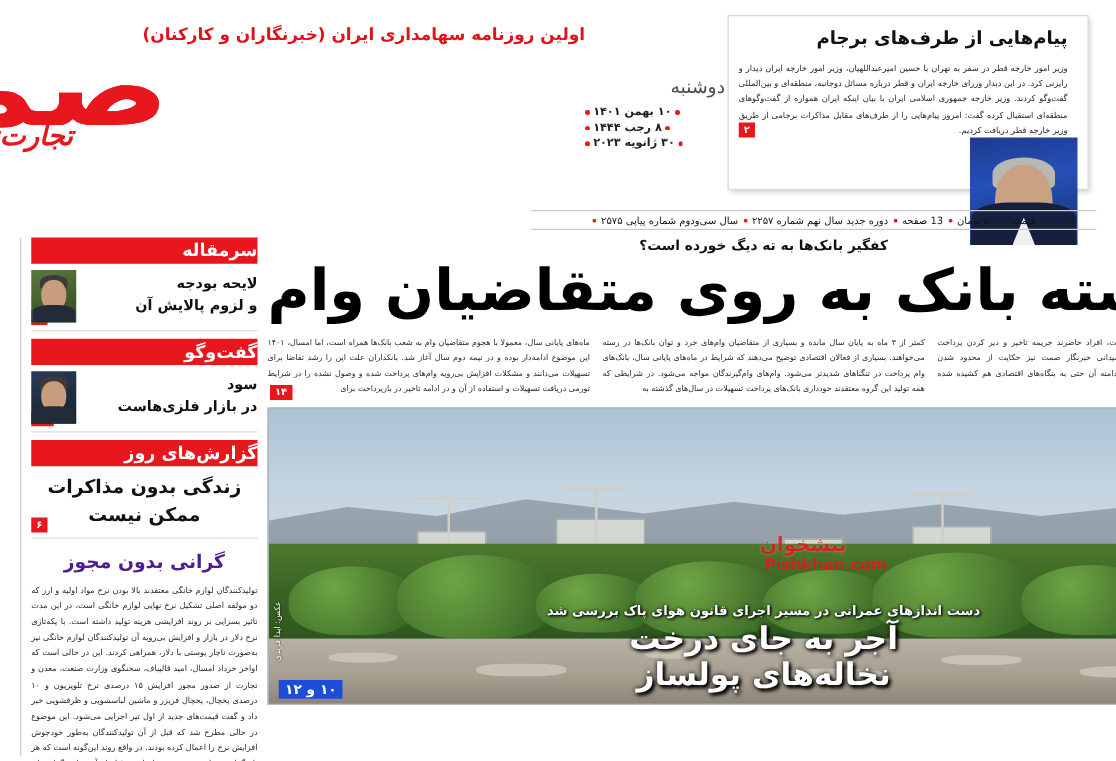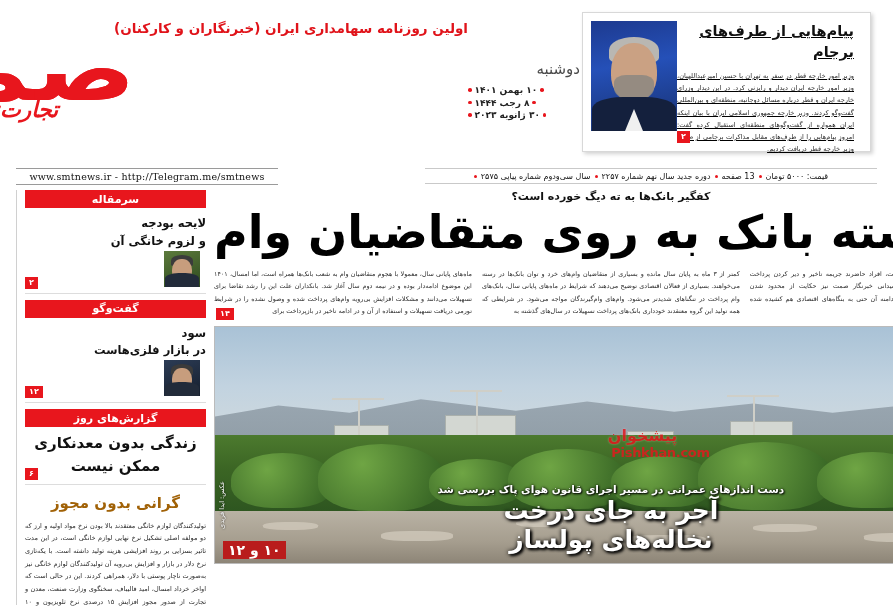--- a/index.html
+++ b/index.html
@@ -118,24 +118,23 @@
   .lead-article {
     flex: 1;
     position: relative;
     background: #fff;
     border: 1px solid #d8d8d8;
     box-shadow: 2px 2px 4px rgba(0,0,0,0.18);
     margin-left: 2px;
     margin-right: 6px;
     padding: 8px;
     display: flex;
-    flex-direction: row;
+    flex-direction: column;
     height: 140px;
     direction: rtl;
-    text-decoration: underline;
   }
   .lead-photo {
     width: 86px;
     height: 110px;
     flex: 0 0 86px;
     background: linear-gradient(170deg, #1d3a8f 0%, #2550b8 40%, #17306f 100%);
     position: relative;
     overflow: hidden;
     order: 2;
   }
@@ -269,30 +268,30 @@
   .sidebar {
     width: 190px;
     flex: 0 0 190px;
     direction: rtl;
     border-left: 1px solid #d0d0d0;
     padding-left: 8px;
   }
   .sb-header {
     background: #e8161d;
     color: #fff;
-    font-size: 11px;
-    font-weight: bold;
-    text-align: center;
+    font-size: 14px;
+    font-weight: bold;
+    text-align: right;
     padding: 2.5px 0;
     letter-spacing: 0.2px;
     margin-bottom: 5px;
   }
   .sb-item {
     display: flex;
-    flex-direction: column;
+    flex-direction: row;
     align-items: flex-start;
     padding-bottom: 6px;
     margin-bottom: 6px;
     border-bottom: 1px solid #ddd;
     position: relative;
     min-height: 46px;
   }
   .sb-item-photo {
     width: 36px; height: 42px;
     flex: 0 0 36px;
@@ -351,21 +350,21 @@
     line-height: 1.5;
     letter-spacing: -0.4px;
   }
   .sb-article {
     position: relative;
     text-align: center;
   }
   .sb-article-title {
     font-size: 15px;
     font-weight: bold;
-    color: #a16207;
+    color: #4c1d95;
     line-height: 1.5;
     letter-spacing: -0.4px;
     margin-bottom: 5px;
   }
   .sb-article-body {
     font-size: 6.5px;
     line-height: 1.95;
     color: #2a2a2a;
     text-align: justify;
     direction: rtl;
@@ -534,23 +533,23 @@
     color: #fff;
     text-shadow: 0 0 4px #000, 2px 2px 3px #000;
     line-height: 1.15;
     letter-spacing: -0.5px;
   }
   .cap-badge {
     position: absolute;
     right: auto;
     left: 0;
     bottom: -4px;
-    background: #b91c1c;
+    background: #1d4ed8;
     color: #fff;
-    font-size: 14px;
+    font-size: 11px;
     font-weight: bold;
     padding: 2px 5px;
     line-height: 1;
   }
 </style>
 </head>
 <body>
 
 <div class="page">
 
@@ -596,25 +595,20 @@
         <div class="shirt"></div>
       </div>
       <div class="lead-text">
         <div class="lead-title">پیام‌هایی از طرف‌های برجام</div>
         <div class="lead-body">وزیر امور خارجه قطر در سفر به تهران با حسین امیرعبداللهیان، وزیر امور خارجه ایران دیدار و رایزنی کرد. در این دیدار وزرای خارجه ایران و قطر درباره مسائل دوجانبه، منطقه‌ای و بین‌المللی گفت‌وگو کردند. وزیر خارجه جمهوری اسلامی ایران با بیان اینکه ایران همواره از گفت‌وگوهای منطقه‌ای استقبال کرده گفت: امروز پیام‌هایی را از طرف‌های مقابل مذاکرات برجامی از طریق وزیر خارجه قطر دریافت کردیم.</div>
         <div class="page-badge lead-badge">۲</div>
       </div>
     </div>
   </div>
 
-  <div class="url-bar">
-    <span>www.smtnews.ir</span>
-    <span>-</span>
-    <span>http://Telegram.me/smtnews</span>
-  </div>
 
   <div class="info-strip">
     <span class="dot-red"></span>
     <span>سال سی‌ودوم شماره پیاپی ۲۵۷۵</span>
     <span class="dot-red"></span>
     <span>دوره جدید سال نهم شماره ۲۲۵۷</span>
     <span class="dot-red"></span>
     <span>13 صفحه</span>
     <span class="dot-red"></span>
     <span>قیمت: ۵۰۰۰ تومان</span>
@@ -626,21 +620,21 @@
 
       <div class="sb-header">سرمقاله</div>
       <div class="sb-item">
         <div class="sb-item-photo ph-green">
           <div class="h"></div>
           <div class="f"></div>
           <div class="s"></div>
         </div>
         <div class="sb-item-title">
           <div>لایحه بودجه</div>
-          <div>و لزوم خانگی آن</div>
+          <div>و لزوم پالایش آن</div>
         </div>
         <div class="page-badge sb-badge">۲</div>
       </div>
 
       <div class="sb-header">گفت‌وگو</div>
       <div class="sb-item">
         <div class="sb-item-photo ph-blue">
           <div class="h"></div>
           <div class="f"></div>
           <div class="s"></div>
@@ -648,21 +642,21 @@
         <div class="sb-item-title">
           <div>سود</div>
           <div>در بازار فلزی‌هاست</div>
         </div>
         <div class="page-badge sb-badge">۱۲</div>
       </div>
 
       <div class="sb-header">گزارش‌های روز</div>
 
       <div class="sb-big">
-        <div class="sb-big-title">زندگی بدون معدنکاری</div>
+        <div class="sb-big-title">زندگی بدون مذاکرات</div>
         <div class="sb-big-title">ممکن نیست</div>
         <div class="page-badge sb-badge">۶</div>
       </div>
 
       <div class="sb-article">
         <div class="sb-article-title">گرانی بدون مجوز</div>
         <div class="sb-article-body">تولیدکنندگان لوازم خانگی معتقدند بالا بودن نرخ مواد اولیه و ارز که دو مولفه اصلی تشکیل نرخ نهایی لوازم خانگی است، در این مدت تاثیر بسزایی بر روند افزایشی هزینه تولید داشته است. با یکه‌تازی نرخ دلار در بازار و افزایش بی‌رویه آن تولیدکنندگان لوازم خانگی نیز به‌صورت ناچار پوستی با دلار، همراهی کردند. این در حالی است که اواخر خرداد امسال، امید قالیباف، سخنگوی وزارت صنعت، معدن و تجارت از صدور مجوز افزایش ۱۵ درصدی نرخ تلویزیون و ۱۰ درصدی یخچال، یخچال فریزر و ماشین لباسشویی و ظرفشویی خبر داد و گفت قیمت‌های جدید از اول تیر اجرایی می‌شود. این موضوع در حالی مطرح شد که قبل از آن تولیدکنندگان به‌طور خودجوش افزایش نرخ را اعمال کرده بودند. در واقع روند این‌گونه است که هر بار گرانی به‌طور مصوب در راه است قبل از آن شاهد گرانی‌های زیرپوستی هستیم، ظاهرا شیرینی افزایش نرخ حسابی زیر زبان تولیدکنندگان مزه کرده که باز هم موضوع گرانی لوازم خانگی مطرح شده است از آن هم با همان حربه تکراری!</div>
 
       </div>
     </div>

